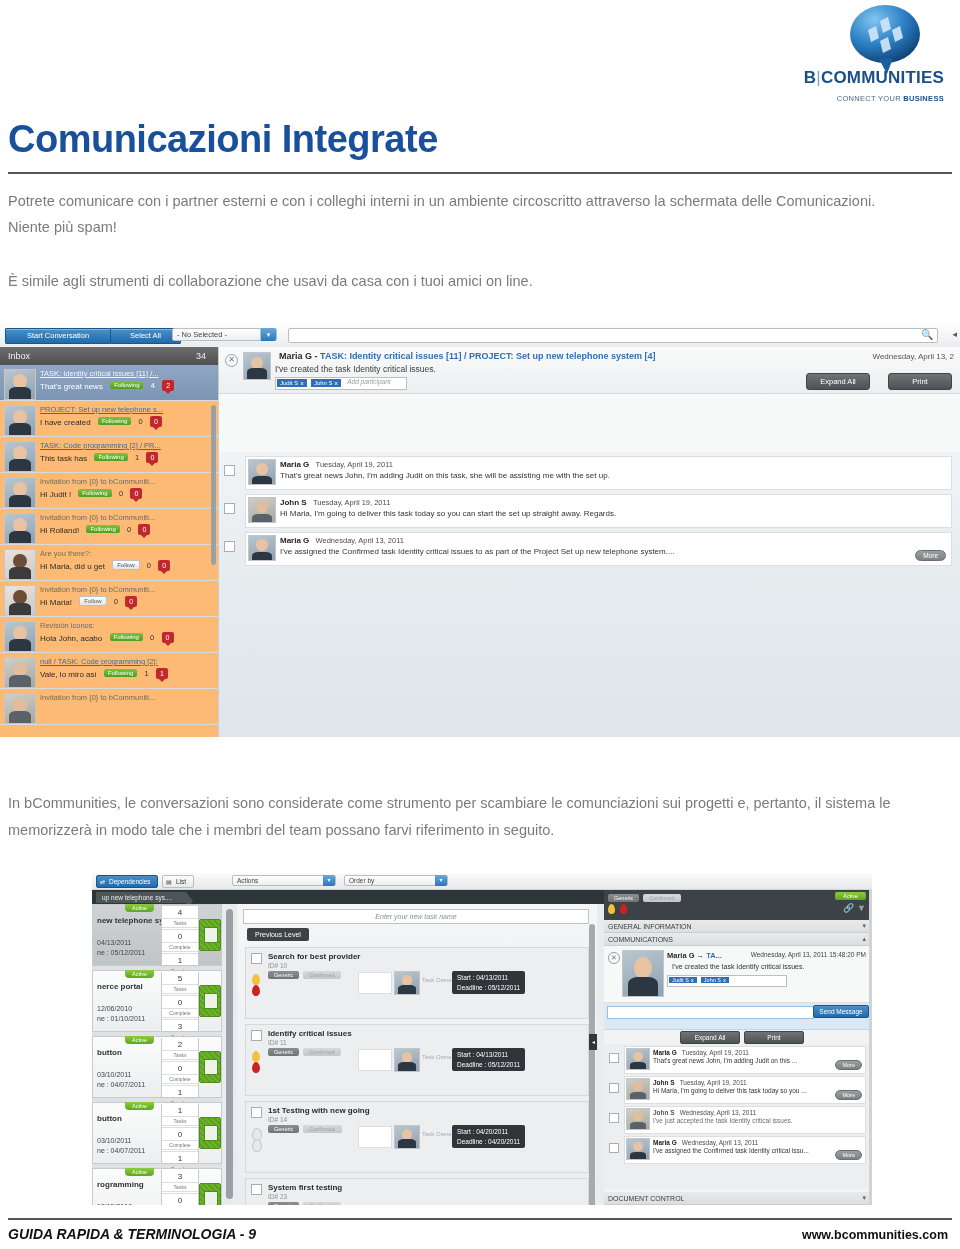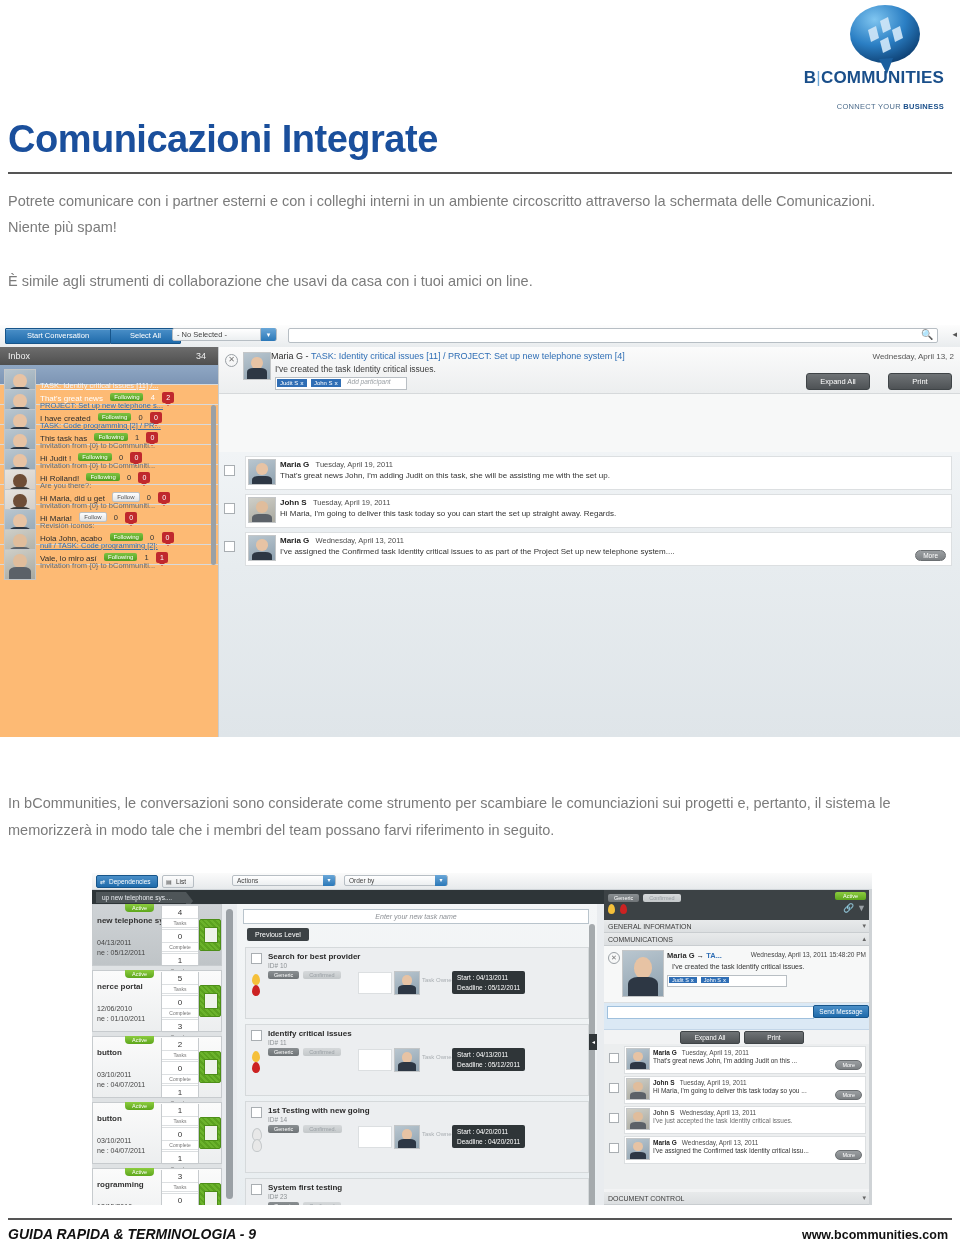--- a/index.html
+++ b/index.html
@@ -6,21 +6,21 @@
   body{
     width:960px; height:1249px; position:relative; background:#ffffff;
     font-family:"Liberation Sans", sans-serif; overflow:hidden;
   }
   
   .logo-wrap{position:absolute; right:16px; top:4px; width:160px; height:90px;}
   .logo-bubble{position:absolute; left:62px; top:0; width:78px; height:70px;}
   .logo-text{position:absolute; left:0; top:64px; width:160px; text-align:right;}
   .logo-main{font-size:17px; font-weight:bold; color:#1a4f8a; letter-spacing:.2px; white-space:nowrap;}
   .logo-main .bar{color:#6fa8d8; font-weight:400;}
-  .logo-sub{font-size:7.5px; color:#4a6a8a; letter-spacing:.3px; margin-top:14px; white-space:nowrap;}
+  .logo-sub{font-size:7.5px; color:#4a6a8a; letter-spacing:.3px; margin-top:6px; white-space:nowrap;}
   .logo-sub b{color:#1a4f8a;}
 
   
   .page-title{
     position:absolute; left:8px; top:118px;
     font-size:38px; font-weight:bold; color:#1a4f9c;
     letter-spacing:-0.5px; font-family:"Liberation Sans", sans-serif;
   }
   .title-rule{position:absolute; left:8px; top:172px; width:944px; height:2px; background:#555;}
 
@@ -74,21 +74,21 @@
   }
   .s1-searchicon{position:absolute; right:26px; top:4px; font-size:10px; color:#555;}
   .s1-arrowr{position:absolute; right:3px; top:4px; font-size:9px; color:#555;}
 
   
   .s1-inbox{position:absolute; left:0; top:22px; width:218px; bottom:0; background:#fdba74;
             border-right:1px solid #c9cdd0;}
   .s1-inbox-hd{height:18px; background:linear-gradient(#6d6d6d,#4f4f4f); color:#f0f0f0;
                font-size:9px; padding:4px 8px 0 8px; box-sizing:border-box; position:relative;}
   .s1-inbox-hd .cnt{position:absolute; right:12px; top:4px; font-size:9px;}
-  .inbox-row{position:relative; height:20px; border-bottom:1px solid #d8dadb; padding:15px 6px 0 40px;
+  .inbox-row{position:relative; height:36px; border-bottom:1px solid #d8dadb; padding:3px 6px 0 40px;
              box-sizing:border-box;}
   .inbox-row.sel{background:linear-gradient(#8fa7c4,#7d95b4);}
   .inbox-row .av{position:absolute; left:4px; top:4px; width:30px; height:29px; border:1px solid #c3c6c8; overflow:hidden; background:#cfd3d6;}
   .inbox-row .ttl{font-size:7.5px; color:#3a6ea5; text-decoration:underline; white-space:nowrap; overflow:hidden; display:block; margin-top:1px;}
   .inbox-row.sel .ttl{color:#f2f6fb;}
   .inbox-row .ttl.plain{color:#6b6b6b; text-decoration:none;}
   .inbox-row .snip{font-size:8px; color:#2b2b2b; margin-top:4px; display:inline-block;}
   .inbox-row.sel .snip{color:#fff;}
   .pill-follow{display:inline-block; background:linear-gradient(#7dc242,#4f9e1e); color:#fff; font-size:6px;
                padding:1px 4px; border-radius:2px; vertical-align:2px; margin-left:5px;}
@@ -102,21 +102,21 @@
   .bubble-red:after{content:""; position:absolute; left:3px; bottom:-3px; border-left:3px solid transparent;
               border-right:3px solid transparent; border-top:3px solid #c0282d;}
   .s1-scroll{position:absolute; right:2px; top:58px; width:5px; height:160px; background:#9aa0a5; border-radius:3px;}
 
   
   .s1-conv{position:absolute; left:219px; top:22px; right:0; bottom:0; background:#f7f8f8; overflow:hidden;}
   .conv-head{position:relative; height:46px; background:linear-gradient(#fbfbfb,#eceeef); border-bottom:1px solid #d6d9db;}
   .conv-x{position:absolute; left:6px; top:7px; width:11px; height:11px; border:1px solid #9aa0a5; border-radius:50%;
           color:#777; font-size:8px; text-align:center; line-height:10px;}
   .conv-av{position:absolute; left:24px; top:5px; width:26px; height:26px; border:1px solid #c3c6c8; background:#cfd3d6; overflow:hidden;}
-  .conv-title{position:absolute; left:52px; top:4px; font-size:9px; font-weight:normal; color:#2b2b2b;}
+  .conv-title{position:absolute; left:60px; top:4px; font-size:9px; font-weight:bold; color:#2b2b2b;}
   .conv-title .lnk{color:#2f6eb5;}
   .conv-date{position:absolute; right:6px; top:5px; font-size:8px; color:#555;}
   .conv-sub{position:absolute; left:56px; top:17px; font-size:8.5px; color:#3c3c3c;}
   .tagbox{position:absolute; left:56px; top:30px; width:130px; height:11px; background:#fff; border:1px solid #b9bfc4;}
   .tag{display:inline-block; background:#2f6eb5; color:#fff; font-size:6px; padding:1px 3px; margin:1px 1px 0 1px;
        vertical-align:top;}
   .tag .x{color:#cfe2f5; margin-left:2px; font-weight:bold;}
   .tag-ph{display:inline-block; font-size:6.5px; color:#9aa0a5; font-style:italic; margin-left:3px; vertical-align:1px;}
   .btn-dark{display:inline-block; background:linear-gradient(#6f7376,#4e5255); border:1px solid #3f4447;
             border-radius:3px; color:#fff; font-size:7.5px; padding:3px 0; width:62px; text-align:center;}

